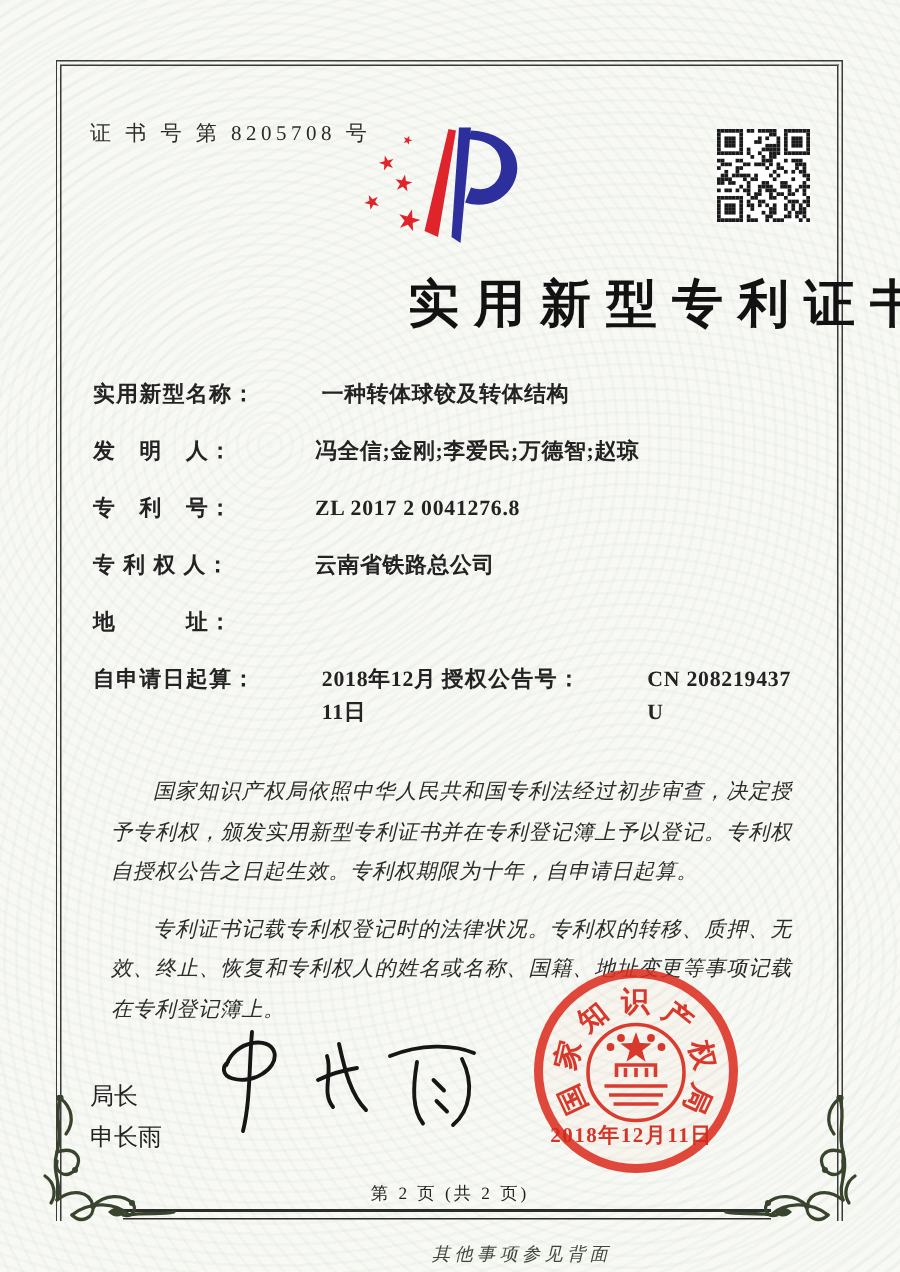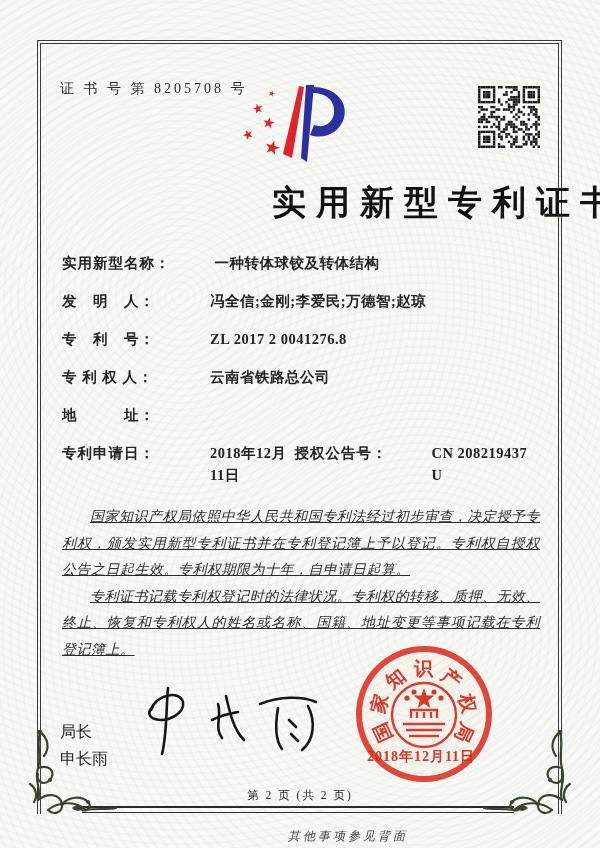--- a/index.html
+++ b/index.html
@@ -46,21 +46,21 @@
   .val{font-weight:700;letter-spacing:.5px;margin-left:44px;}
   .grant{display:flex;font-size:14.5px;line-height:22px;}
   .gpair{display:flex;}
   .gpair.first{width:233px;}
 
   .body-text{
     position:absolute;left:62px;top:504px;width:478px;
     font-size:14px;line-height:26.5px;text-align:justify;
     font-style:italic;letter-spacing:.5px;color:#2b2b2b;
   }
-  .body-text p{margin:0;text-indent:2em;text-decoration:underline;}
+  .body-text p{margin:12px;text-indent:2em;}
 
   .officer{position:absolute;left:60px;top:718px;font-size:16px;line-height:27px;font-weight:400;}
 
   .signature{position:absolute;left:138px;top:678px;width:195px;height:88px;}
 
   .seal{
     position:absolute;left:356px;top:646px;width:124px;height:124px;border-radius:50%;
     border:6px solid rgba(219,48,33,.88);
     background:rgba(255,120,110,.04);
   }
@@ -448,21 +448,21 @@
     </div>
     <div class="frow">
       <span class="lbl">专 利 权 人：</span>
       <span class="val">云南省铁路总公司</span>
     </div>
     <div class="frow">
       <span class="lbl">地　　　址：</span>
     </div>
     <div class="grant">
       <span class="gpair first">
-        <span class="lbl">专利申请日：</span>
+        <span class="lbl">自申请日起算：</span>
         <span class="val">2018年12月11日</span>
       </span>
       <span class="gpair">
         <span class="lbl" style="flex-basis:auto">授权公告号：</span>
         <span class="val">CN 208219437 U</span>
       </span>
     </div>
   </div>
 
   <div class="body-text">

